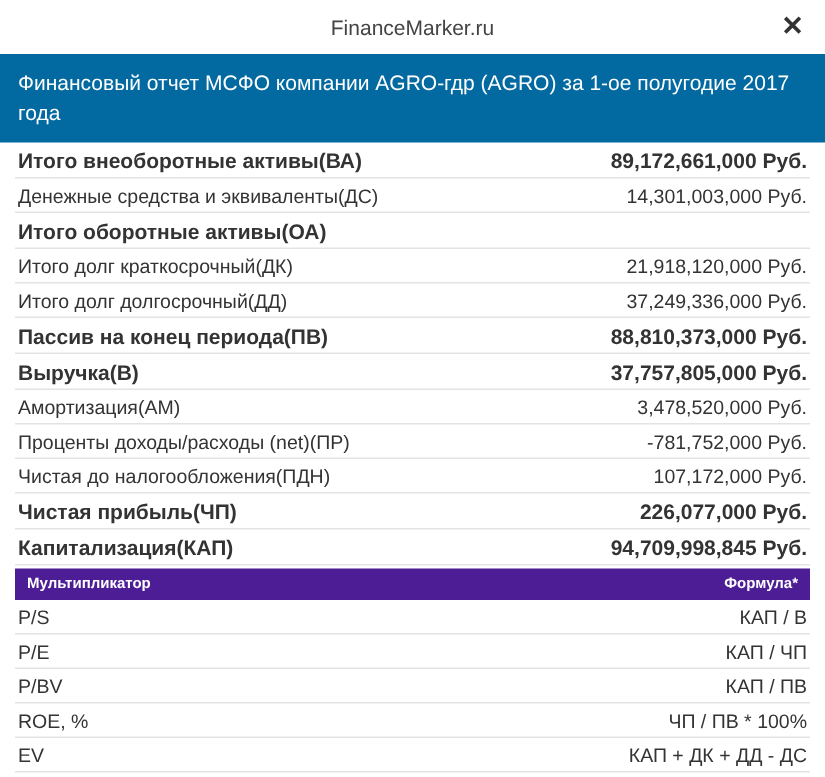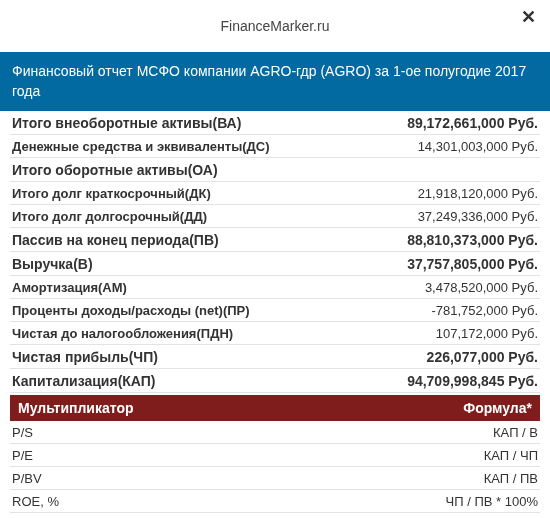--- a/index.html
+++ b/index.html
@@ -10,21 +10,21 @@
     color: #333;
     background: #fff;
   }
   .page {
     width: 550px;
     height: 518px;
     position: relative;
     overflow: hidden;
   }
   .header {
-    height: 52px;
+    height: 36px;
     display: flex;
     align-items: center;
     justify-content: center;
     position: relative;
   }
   .site-name {
     font-size: 14px;
     color: #444;
   }
   .close {
@@ -47,30 +47,30 @@
   }
   .row {
     display: flex;
     justify-content: space-between;
     align-items: center;
     padding: 4px 2px 3px 2px;
     border-bottom: 1px solid #e3e3e3;
   }
   .row-bold .label,
   .row-bold .value { font-weight: bold; }
-  .label { font-size: 13px; font-weight: bold; }
+  .label { font-size: 13px; }
   .value { font-size: 13px; text-align: right; white-space: nowrap; }
   .row-bold .label, .row-bold .value { font-size: 14px; }
   .section-dark {
-    background: #7f1d1d;
+    background: #4c1d95;
     color: #fff;
     display: flex;
     justify-content: space-between;
     padding: 5px 8px;
-    font-size: 14px;
+    font-size: 10px;
     font-weight: bold;
     margin-top: 2px;
   }
   .mult-row {
     display: flex;
     justify-content: space-between;
     padding: 4px 2px 3px 2px;
     border-bottom: 1px solid #e3e3e3;
     font-size: 13px;
   }

